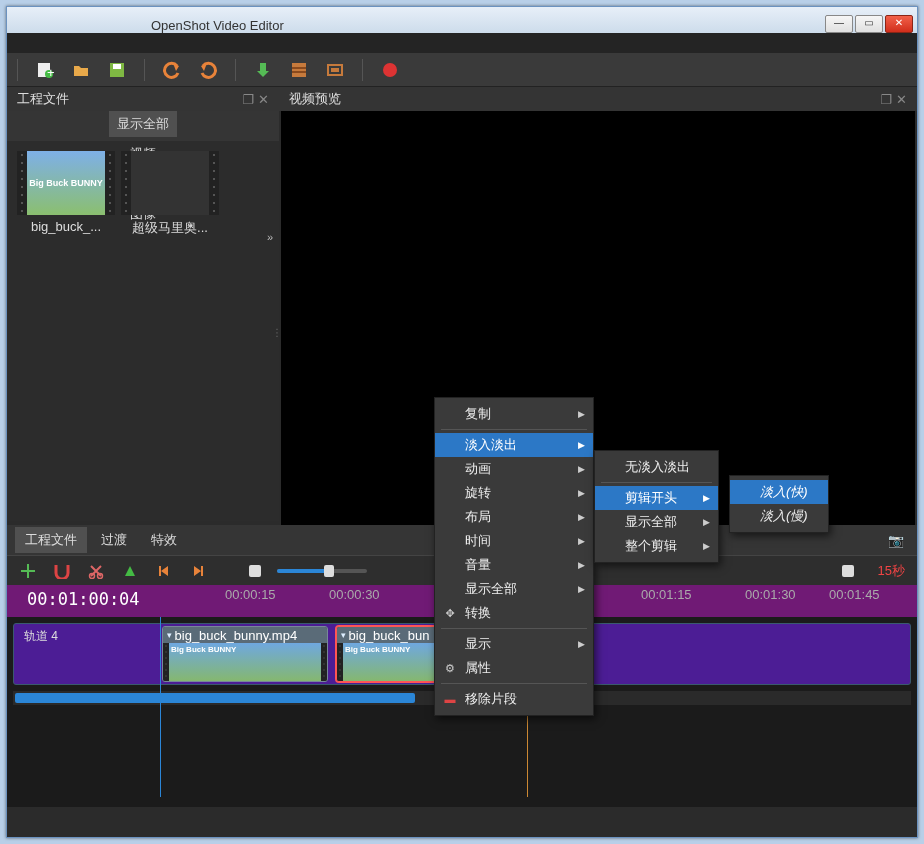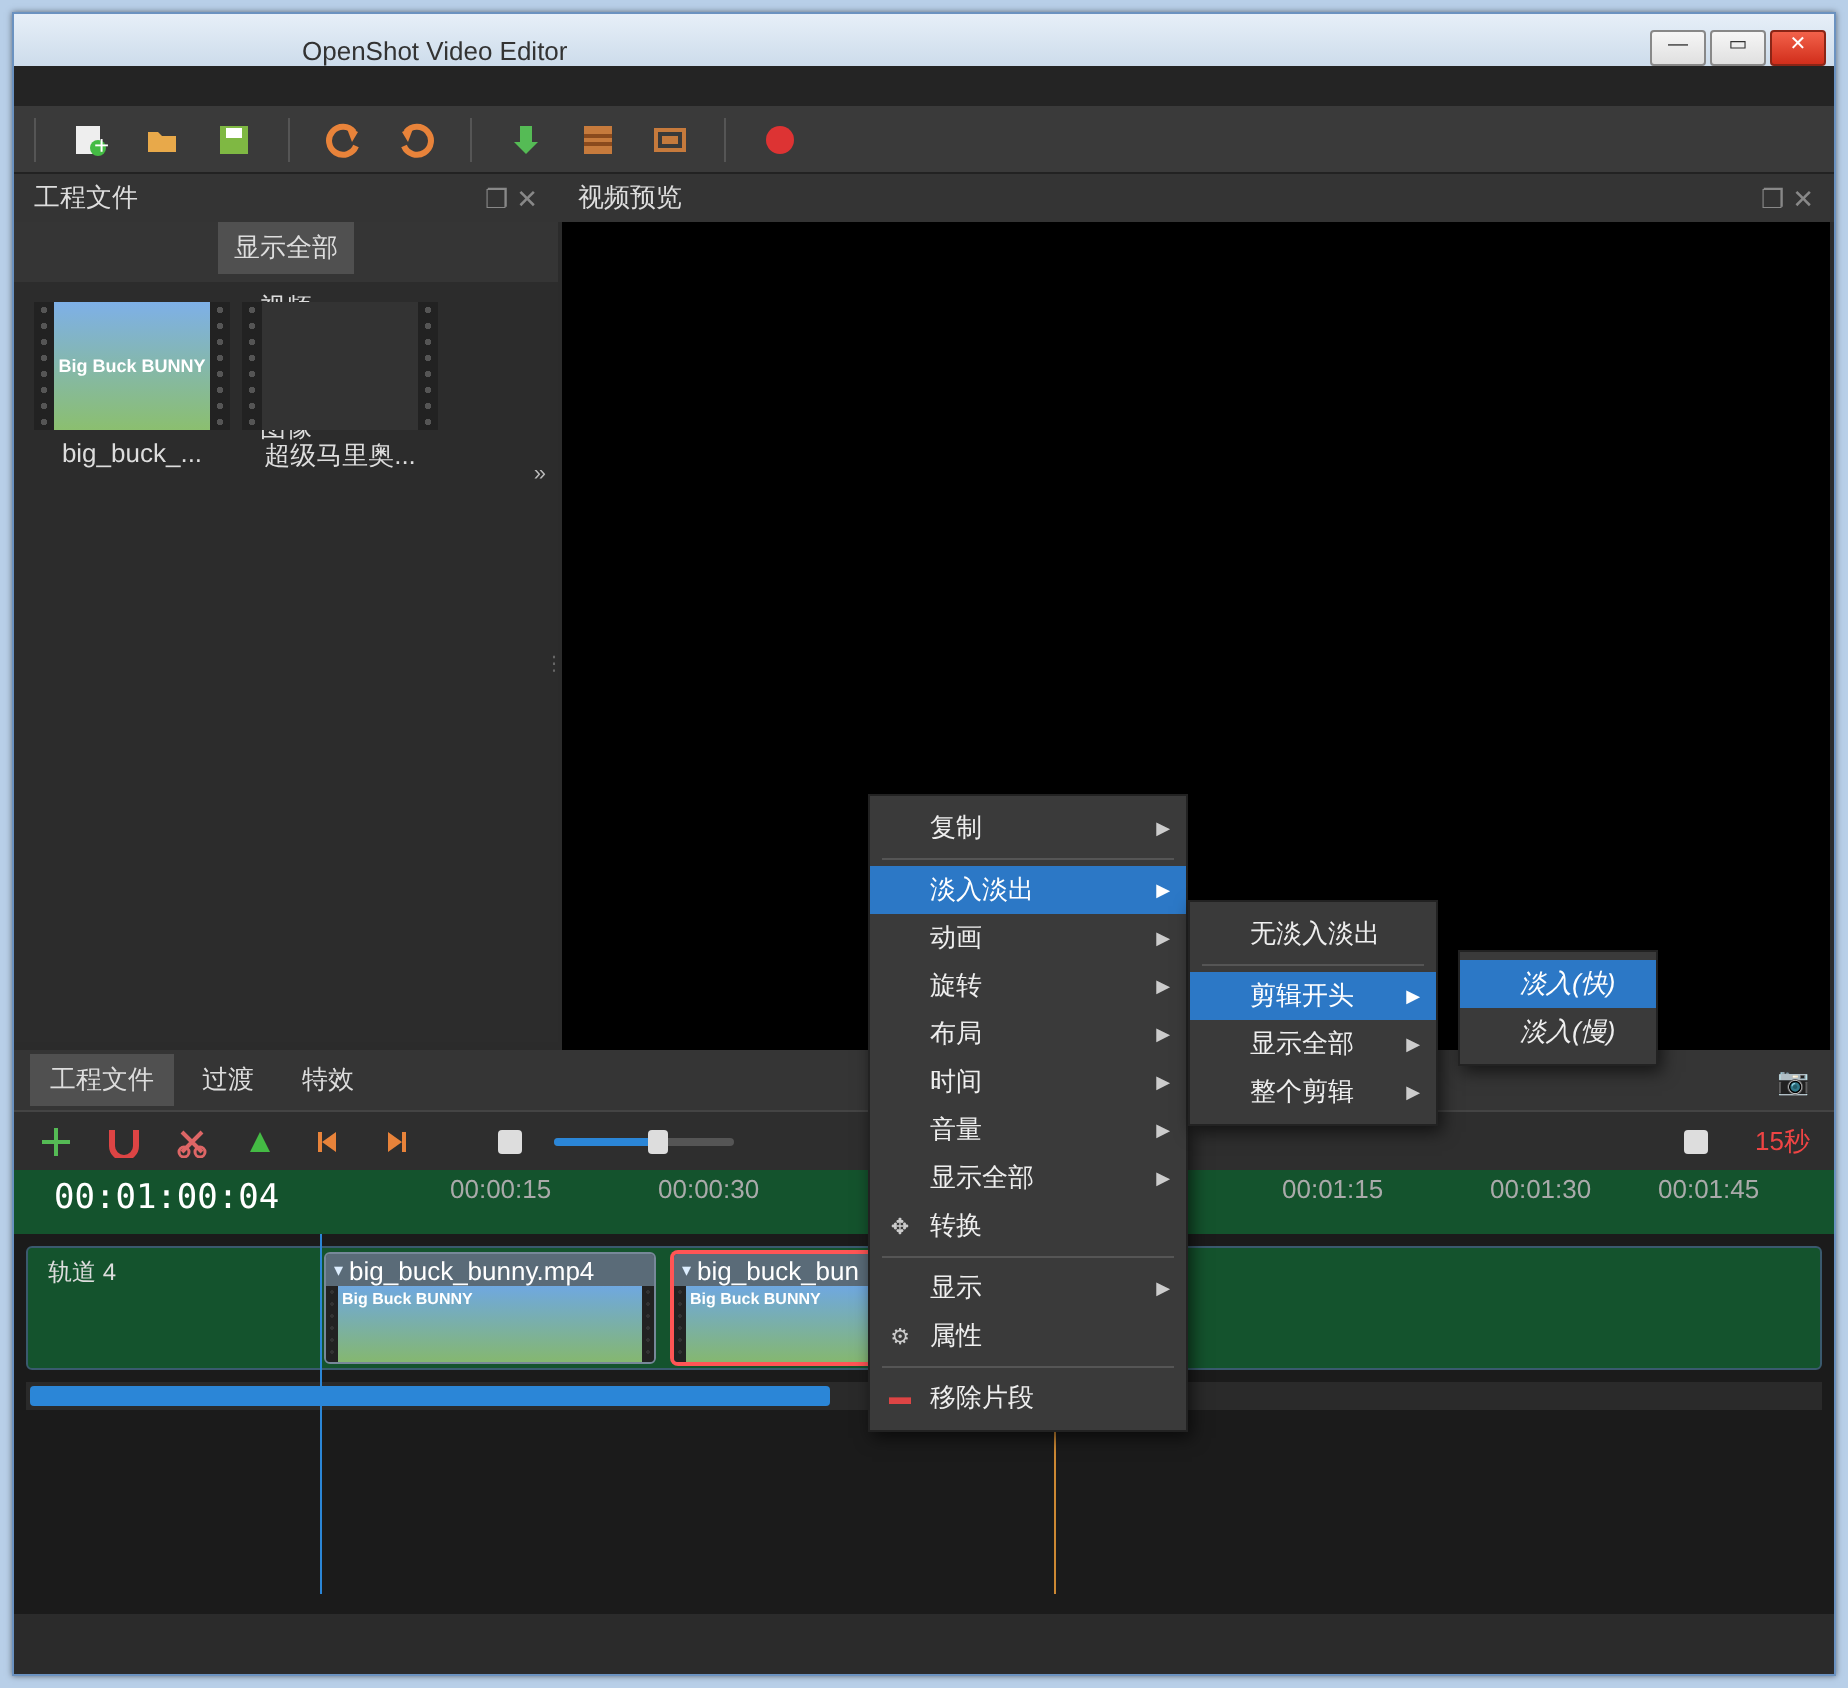--- a/index.html
+++ b/index.html
@@ -53,27 +53,27 @@
 .cam-icon { position: absolute; right: 12px; color: #666; }
 
 .timeline-toolbar { height: 30px; background: #2e2e2e; display: flex; align-items: center; padding: 0 12px; gap: 16px; border-top: 1px solid #444; }
 .tl-spacer { flex: 1; }
 .zoom-slider { width: 90px; height: 4px; background: #555; position: relative; border-radius: 2px; }
 .zoom-fill { position: absolute; left: 0; top: 0; height: 100%; width: 55%; background: #2b86d7; border-radius: 2px; }
 .zoom-knob { position: absolute; left: 52%; top: -4px; width: 10px; height: 12px; background: #ddd; border-radius: 2px; }
 .tl-seconds { color: #ef4444; margin-left: 8px; }
 .sq { width: 12px; height: 12px; background: #ddd; border-radius: 2px; }
 
-.ruler { height: 32px; background: #14532d; color: #999; position: relative; display: flex; align-items: center; padding-left: 130px; font-size: 11px; }
+.ruler { height: 32px; background: #701a75; color: #999; position: relative; display: flex; align-items: center; padding-left: 130px; font-size: 11px; }
 .timecode { position: absolute; left: 20px; top: 4px; color: #fff; font-size: 17px; font-family: monospace; }
 .tick { position: absolute; top: 2px; color: #aaa; }
 .playhead-line { position: absolute; left: 153px; top: 0; width: 1px; height: 180px; background: #2b86d7; z-index: 2; }
 
 .tracks { background: #1b1b1b; position: relative; height: 190px; overflow: hidden; }
-.track { height: 62px; margin: 6px; border: 1px solid #3a5a6e; border-radius: 3px; background: #14532d; position: relative; }
+.track { height: 62px; margin: 6px; border: 1px solid #3a5a6e; border-radius: 3px; background: #4c1d95; position: relative; }
 .track-label { position: absolute; left: 10px; top: 4px; color: #ddd; font-size: 12px; }
 .clip { position: absolute; top: 2px; height: 56px; border: 1px solid #789; border-radius: 3px; background: #3b4a56; overflow: hidden; }
 .clip.selected { border-color: #f55; box-shadow: 0 0 0 1px #f55; }
 .clip-head { height: 16px; background: #5a6b78; color: #fff; font-size: 11px; display: flex; align-items: center; padding: 0 4px; gap: 3px; }
 .clip-head .chev { color: #def; font-size: 9px; }
 .clip-body { height: 40px; background: linear-gradient(#6fa8e0, #86b86a); border-left: 6px solid #222; border-right: 6px solid #222; position: relative; }
 .clip-body::before, .clip-body::after { content: ""; position: absolute; top: 0; bottom: 0; width: 6px; background-image: radial-gradient(circle, #333 1px, transparent 1px); background-size: 6px 6px; }
 .clip-body::before { left: -6px; }
 .clip-body::after { right: -6px; }
 .clip-body .txt { font-size: 8px; color: #fff; font-weight: bold; padding: 2px; }

